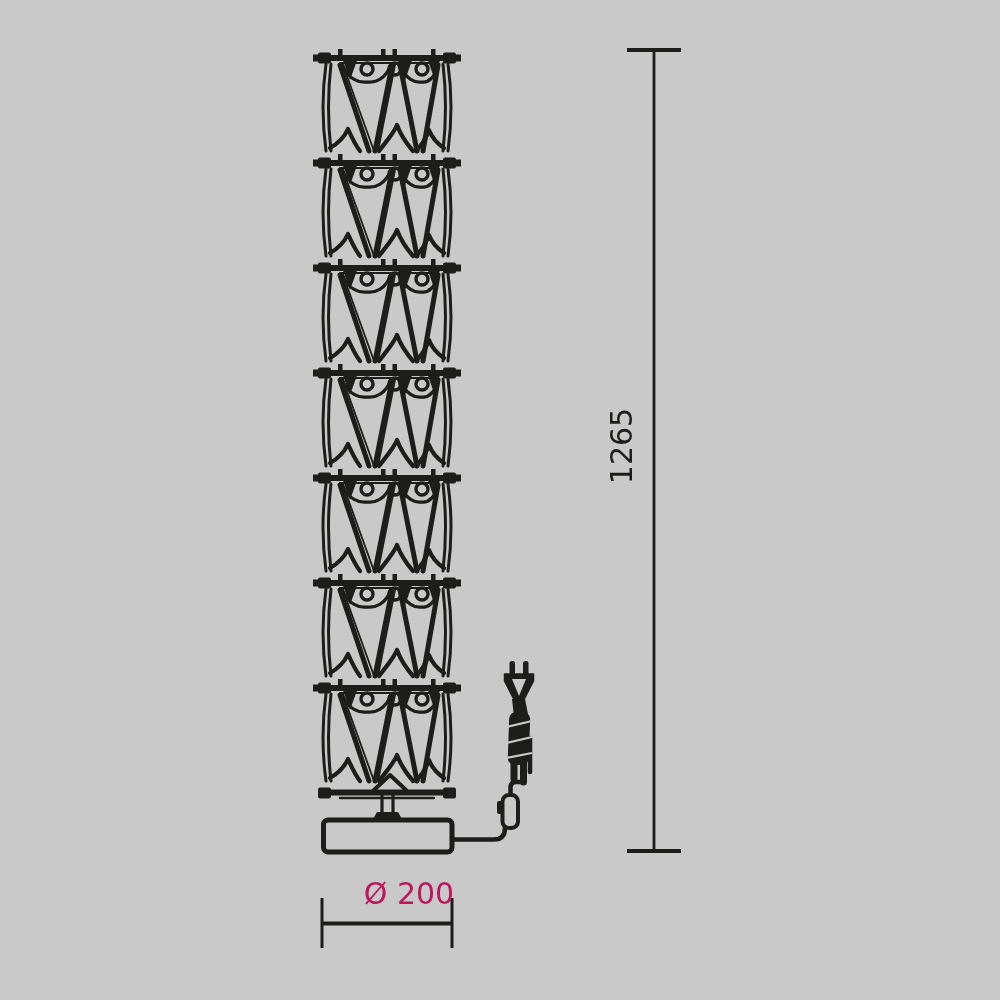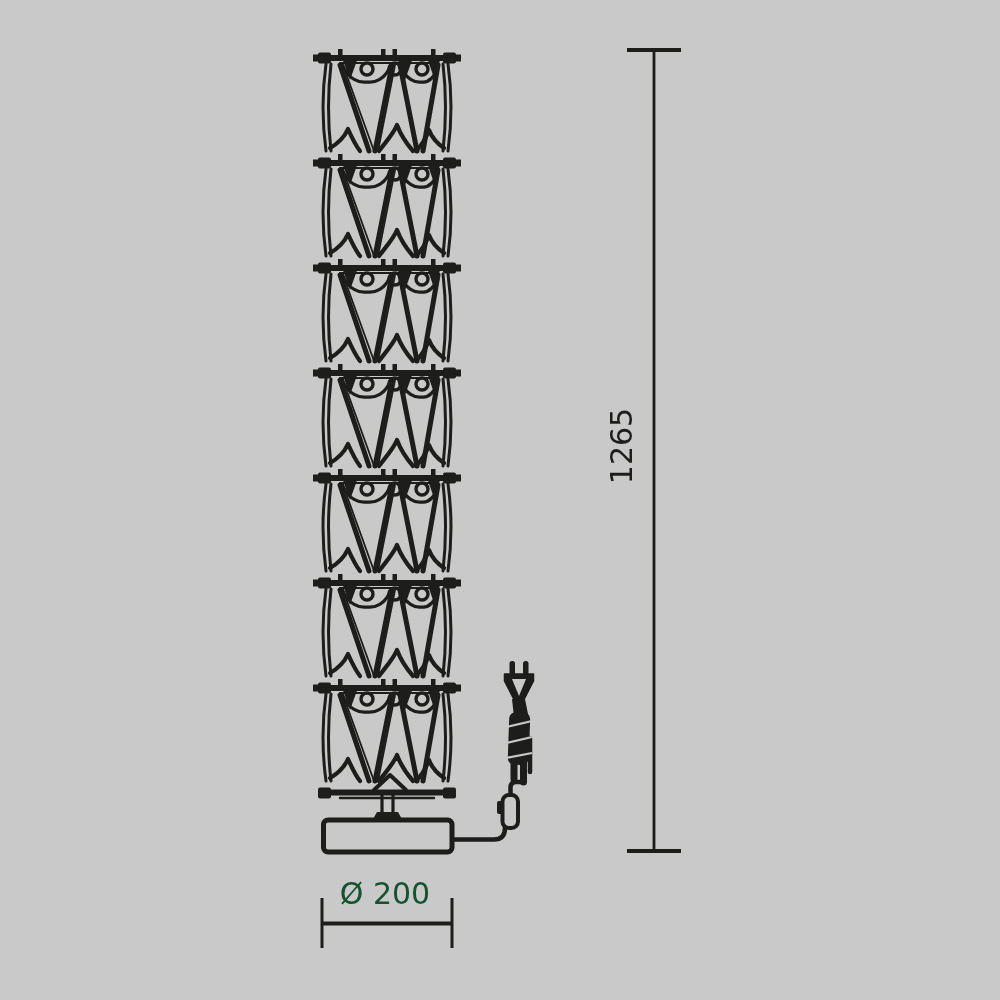--- a/index.html
+++ b/index.html
@@ -145,15 +145,15 @@
 
     <g stroke="currentColor">
       <path d="M322,923.5 H452" stroke-width="4"></path>
       <path d="M322,898 V948" stroke-width="3"></path>
       <path d="M452,898 V948" stroke-width="3"></path>
     </g>
   </svg>
 
   <div class="dim-label vertical" style="color: rgb(29, 29, 27);">1265</div>
 
-  <div class="dim-label horizontal" style="color: #14532d;">Ø 200</div>
+  <div class="dim-label horizontal" style="color: #be185d; margin-left: 24px;">Ø 200</div>
 
 </div>
 
 </body></html>

